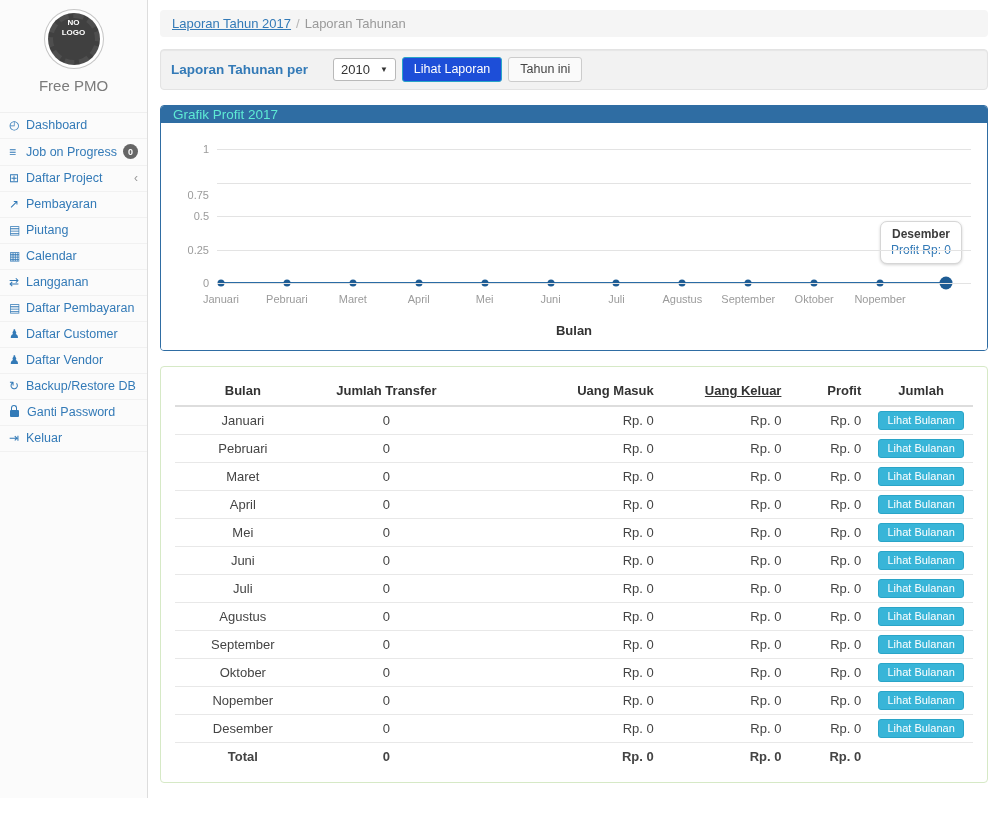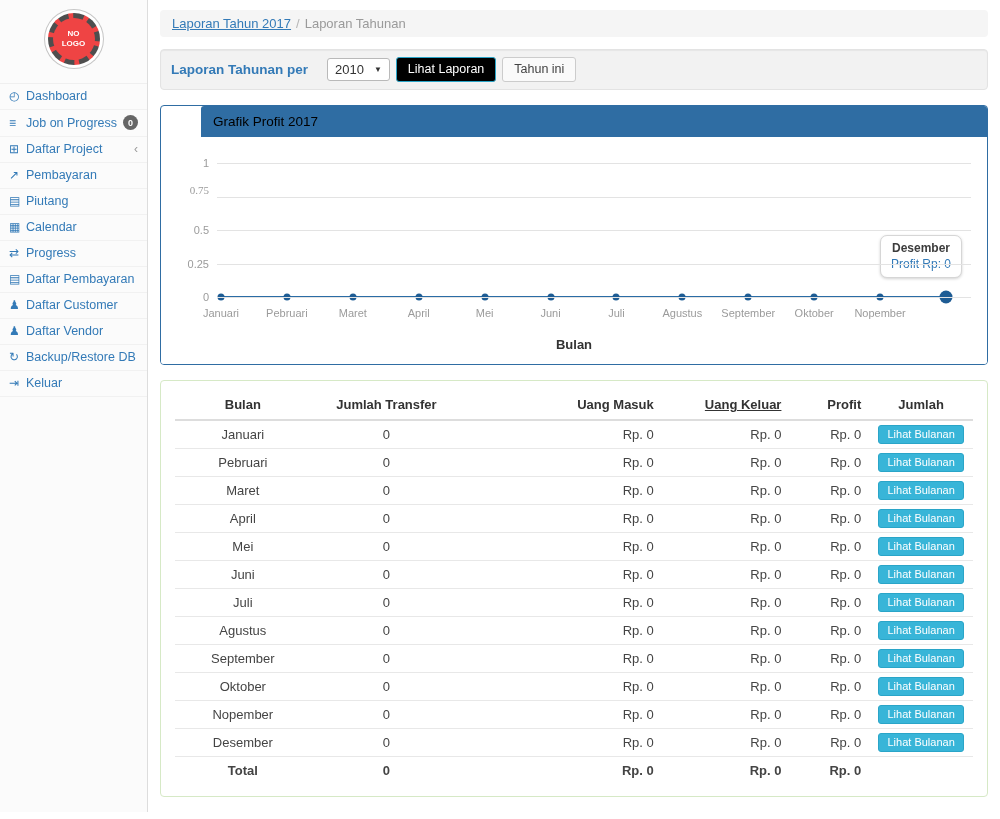--- a/index.html
+++ b/index.html
@@ -6,23 +6,23 @@
   html,body { width:1000px; height:819px; overflow:hidden; background:#fff;
               font-family:"Liberation Sans", sans-serif; color:#333; }
   a { text-decoration:none; }
 
   .page { display:flex; width:1000px; min-height:785px; }
 
   
   .sidebar { width:148px; background:#fbfbfb; border-right:1px solid #ddd; flex-shrink:0; }
   .logo-wrap { text-align:center; padding:10px 0 6px; }
   .logo-circle { width:52px; height:52px; margin:3px auto 12px; border-radius:50%;
-                 background:#ef4444; border:5px dashed #4e4e4e;
+                 background:#404040; border:5px dashed #4e4e4e;
                  box-shadow:0 0 0 3px #fff, 0 0 0 4px #c6c6c6;
-                 display:flex; align-items:center; justify-content:center; }
+                 display:flex; align-items:flex-start; justify-content:center; }
   .logo-text { color:#fff; font-size:8px; font-weight:bold; line-height:1.3; width:32px; text-align:center; }
   .brand { font-size:15px; color:#7b7b7b; padding-bottom:12px; }
   .menu { border-top:1px solid #efefef; }
   .menu-item { display:flex; align-items:center; padding:5px 9px 6px; border-bottom:1px solid #f1f1f1;
                font-size:12.5px; color:#337ab7; cursor:pointer; }
   .mi-icon { display:inline-block; width:17px; font-size:12px; color:#337ab7; flex-shrink:0; }
   .mi-label { flex:1; white-space:nowrap; }
   .mi-badge { background:#666; color:#fff; font-size:9px; font-weight:bold; width:15px; height:15px;
               border-radius:50%; display:flex; align-items:center; justify-content:center; }
   .mi-chevron { color:#999; font-size:12px; }
@@ -34,33 +34,33 @@
   
   .main { flex:1; padding:10px 12px 0; background:#fff; }
   .breadcrumb { background:#f5f5f5; border-radius:4px; padding:6px 12px; font-size:13px;
                 color:#9a9a9a; margin-bottom:12px; }
   .breadcrumb a { color:#337ab7;text-decoration:underline; }
   .breadcrumb .sep { margin:0 5px; color:#b5b5b5; }
 
   .well { background:#f2f2f2; border:1px solid #e3e3e3; border-radius:4px;
           box-shadow:inset 0 1px 1px rgba(0,0,0,.05); padding:7px 10px; margin-bottom:15px;
           display:flex; align-items:center; gap:6px; }
-  .well-label { color:#337ab7; font-weight:bold; font-size:13.5px; margin-right:13px; }
+  .well-label { color:#337ab7; font-weight:bold; font-size:13.5px; margin-right:19px; }
   .select-box { background:#fff; border:1px solid #b9b9b9; border-radius:3px; padding:3px 7px;
                 font-size:13px; display:flex; align-items:center; gap:10px; cursor:pointer; }
   .select-caret { font-size:8px; color:#333; }
   .btn { border-radius:3px; font-size:12.5px; padding:4px 11px 5px; cursor:pointer; border:1px solid transparent; }
-  .btn-info { background:#000000; border-color:#2aa5c8; color:#fff; }
+  .btn-info { background:#1d4ed8; border-color:#2aa5c8; color:#fff; }
   .btn-default { background:#fafafa; border-color:#ccc; color:#444; }
 
   
   .panel { border-radius:4px; margin-bottom:15px; }
   .panel-primary { border:1px solid #2f6da3; }
-  .panel-primary .panel-heading { background:#2f6da3; color:#000000; font-size:13.5px; padding:8px 12px;
-                                  border-radius:3px 3px 0 0;margin-left:40px; }
+  .panel-primary .panel-heading { background:#2f6da3; color:#5eead4; font-size:13.5px; padding:1px 12px;
+                                  border-radius:3px 3px 0 0; }
   .chart-body { background:#fff; padding:10px 14px 12px; border-radius:0 0 3px 3px; }
   .unit-label { font-weight:bold; font-size:13px; color:#333; }
   .plot { position:relative; height:172px; margin-top:16px; }
   .gridline { position:absolute; left:42px; right:2px; height:1px; background:#e3e3e3; }
   .y-tick { position:absolute; left:0; width:34px; text-align:right; font-size:11px; color:#9b9b9b;
             transform:translateY(-50%); }
   .track { position:absolute; left:46px; right:27px; top:134px; }
   .data-line { position:absolute; left:0; right:0; top:-1px; height:2px; background:#2a6ca5; }
   .dot { position:absolute; width:7px; height:7px; border-radius:50%; background:#1e5c94; top:0;
          transform:translate(-50%,-50%); cursor:pointer; }
@@ -89,20 +89,21 @@
 </head>
 <body>
 
 <div class="page">
 
   <div class="sidebar">
     <div class="logo-wrap">
       <div class="logo-circle">
         <div class="logo-text">NO LOGO</div>
       </div>
+      <div class="brand">Free PMO</div>
     </div>
     <div class="menu" id="sidebar-menu">
         <a class="menu-item">
           <span class="mi-icon">◴</span>
           <span class="mi-label">Dashboard</span>
         </a>
         <a class="menu-item">
           <span class="mi-icon">≡</span>
           <span class="mi-label">Job on Progress</span>
           <span class="mi-badge">0</span>
@@ -119,37 +120,41 @@
         <a class="menu-item">
           <span class="mi-icon">▤</span>
           <span class="mi-label">Piutang</span>
         </a>
         <a class="menu-item">
           <span class="mi-icon">▦</span>
           <span class="mi-label">Calendar</span>
         </a>
         <a class="menu-item">
           <span class="mi-icon">⇄</span>
-          <span class="mi-label">Progress</span>
+          <span class="mi-label">Langganan</span>
         </a>
         <a class="menu-item">
           <span class="mi-icon">▤</span>
           <span class="mi-label">Daftar Pembayaran</span>
         </a>
         <a class="menu-item">
           <span class="mi-icon">♟</span>
           <span class="mi-label">Daftar Customer</span>
         </a>
         <a class="menu-item">
           <span class="mi-icon">♟</span>
           <span class="mi-label">Daftar Vendor</span>
         </a>
         <a class="menu-item">
           <span class="mi-icon">↻</span>
           <span class="mi-label">Backup/Restore DB</span>
+        </a>
+        <a class="menu-item">
+          <span class="lock-shape"></span>
+          <span class="mi-label">Ganti Password</span>
         </a>
         <a class="menu-item">
           <span class="mi-icon">⇥</span>
           <span class="mi-label">Keluar</span>
         </a>
       </div>
   </div>
 
   <div class="main">
 
@@ -197,21 +202,21 @@
               <span class="x-tick" style="left: 45.4545%;">Juni</span>
               <span class="x-tick" style="left: 54.5455%;">Juli</span>
               <span class="x-tick" style="left: 63.6364%;">Agustus</span>
               <span class="x-tick" style="left: 72.7273%;">September</span>
               <span class="x-tick" style="left: 81.8182%;">Oktober</span>
               <span class="x-tick" style="left: 90.9091%;">Nopember</span>
             </div>
         <div class="gridline" style="top: 0px;"></div>
             <div class="y-tick" style="top: 0px;">1</div>
             <div class="gridline" style="top: 33.5px;"></div>
-            <div class="y-tick" style="top: 27px; font-family: Liberation Serif, serif;">0.75</div>
+            <div class="y-tick" style="top: 46px;">0.75</div>
             <div class="gridline" style="top: 67px;"></div>
             <div class="y-tick" style="top: 67px;">0.5</div>
             <div class="gridline" style="top: 100.5px;"></div>
             <div class="y-tick" style="top: 100.5px;">0.25</div>
             <div class="gridline" style="top: 134px;"></div>
             <div class="y-tick" style="top: 134px;">0</div>
           </div>
         <div class="x-axis-title">Bulan</div>
       </div>
     </div>

